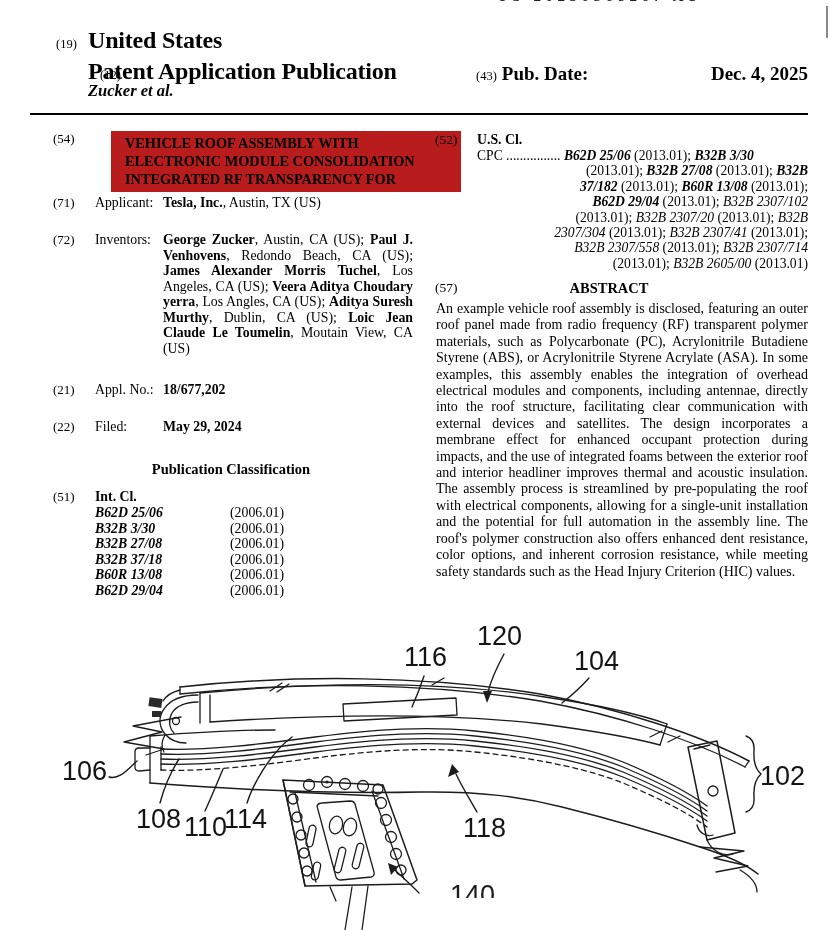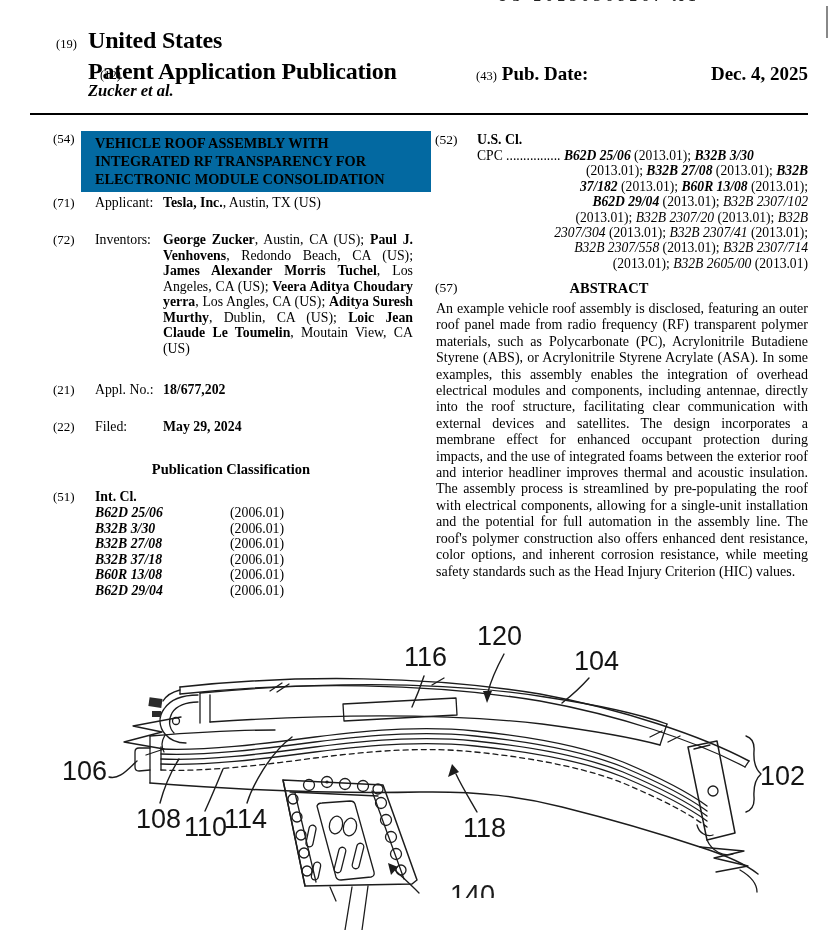--- a/index.html
+++ b/index.html
@@ -63,24 +63,24 @@
     <div class="line">
       <span><span class="ttag">(43)</span><span>Pub. Date:</span></span>
       <span>Dec. 4, 2025</span>
     </div>
   </div>
 
   <div class="abs rule"></div>
 
   <div class="lrow" style="top:131px;">
     <span class="rtag">(54)</span>
-    <div class="title-block" style="background: #0369a1;">
+    <div class="title-block" style="background: #b91c1c; margin-left: 30px;">
       <div>VEHICLE ROOF ASSEMBLY WITH</div>
+      <div>ELECTRONIC MODULE CONSOLIDATION</div>
       <div>INTEGRATED RF TRANSPARENCY FOR</div>
-      <div>ELECTRONIC MODULE CONSOLIDATION</div>
     </div>
   </div>
 
   <div class="lrow" style="top:195px;">
     <span class="rtag">(71)</span>
     <span class="rlbl">Applicant:</span>
     <span class="rval"><span style="font-weight: bold;">Tesla, Inc.</span><span>, Austin, TX (US)</span></span>
   </div>
 
   <div class="lrow" style="top:232px;">

